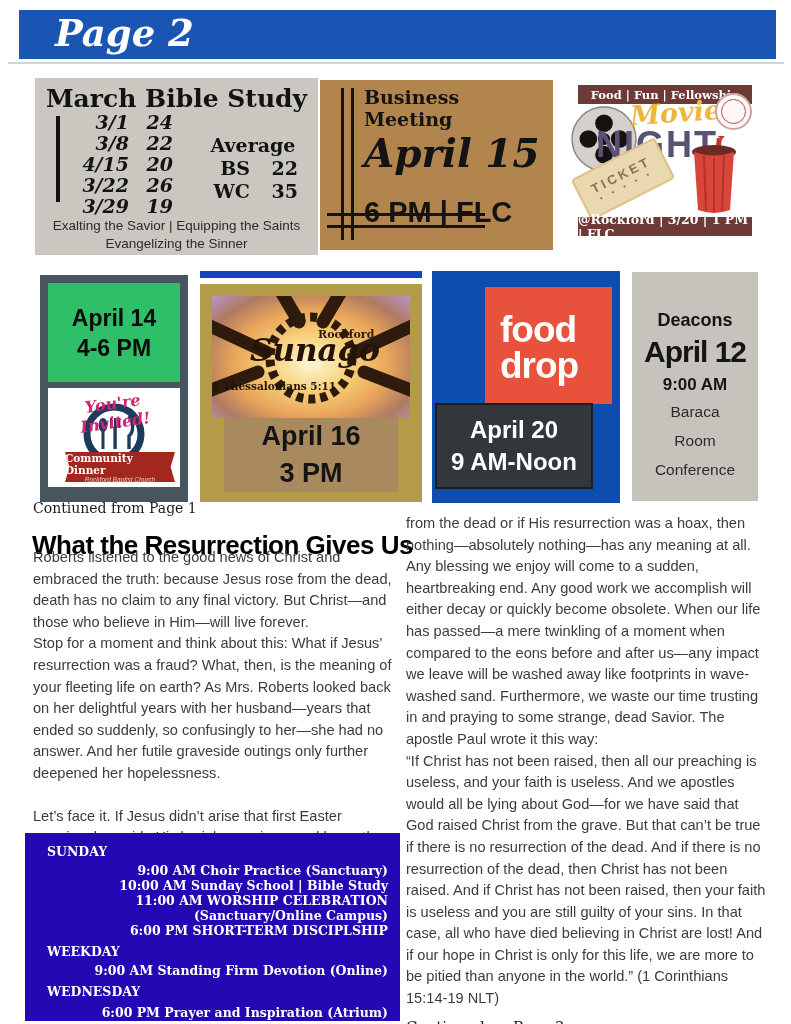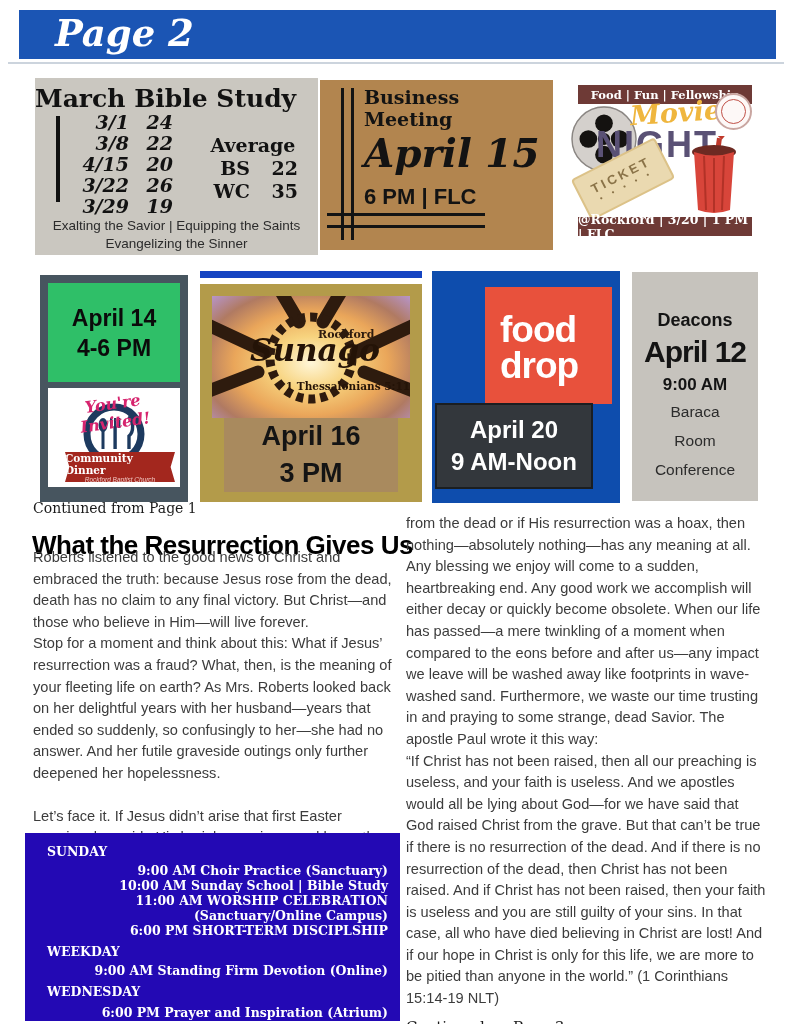--- a/index.html
+++ b/index.html
@@ -9,21 +9,21 @@
   
   .banner{position:absolute;left:19px;top:10px;width:757px;height:49px;background:#1b55b4;text-align:center;}
   .banner-title{position:absolute;left:36px;top:1px;color:#ffffff;
     font-family:"DejaVu Serif",serif;font-style:italic;font-weight:bold;font-size:37px;}
   .top-rule{position:absolute;left:8px;top:62px;width:776px;height:2px;background:#ccd4dd;}
 
   
   .card{position:absolute;box-sizing:border-box;}
 
   .bible{left:35px;top:78px;width:283px;height:177px;background:#cac7c0;color:#121212;}
-  .bible-title{margin:6px 0 20px 0;font-family:"DejaVu Serif",serif;
+  .bible-title{margin:6px 0 20px 0;text-align:center;font-family:"DejaVu Serif",serif;
     font-weight:bold;font-size:25px;}
   .bible-bar{position:absolute;left:21px;top:38px;width:4px;height:86px;background:#111;}
   .bible-sessions{position:absolute;left:36px;top:34px;width:120px;
     font-family:"DejaVu Serif",serif;font-weight:bold;font-size:19px;line-height:21px;font-style:italic;}
   .bible-row{display:flex;}
   .bible-row .d{width:58px;text-align:right;}
   .bible-row .v{width:44px;text-align:right;}
   .bible-avg{position:absolute;left:158px;top:56px;width:120px;text-align:center;
     font-family:"DejaVu Serif",serif;font-weight:bold;font-size:19px;line-height:23px;}
   .avg-row{display:flex;justify-content:center;}
@@ -34,21 +34,21 @@
 
   .business{left:320px;top:80px;width:233px;height:170px;background:#b2854f;color:#131313;}
   .bm-line{position:absolute;background:#141414;}
   .bm-v1{left:21px;top:8px;width:3px;height:152px;}
   .bm-v2{left:31px;top:8px;width:3px;height:152px;}
   .bm-h1{left:7px;top:133px;width:158px;height:3px;}
   .bm-h2{left:7px;top:145px;width:158px;height:3px;}
   .bm-text{position:absolute;left:44px;top:6px;}
   .bm-title{font-family:"DejaVu Serif",serif;font-weight:bold;font-size:19px;}
   .bm-date{font-family:"DejaVu Serif",serif;font-style:italic;font-weight:bold;font-size:39px;line-height:46px;}
-  .bm-time{font-family:"Liberation Sans",sans-serif;font-weight:bold;font-size:22px;margin-top:8px;}
+  .bm-time{font-family:"Liberation Sans",sans-serif;font-weight:bold;font-size:29px;margin-top:20px;}
 
   .movie{left:570px;top:78px;width:190px;height:175px;background:#ffffff;}
   .movie-bar{position:absolute;left:8px;width:174px;height:19px;background:#6e3a36;color:#fff;
     display:flex;align-items:center;justify-content:center;
     font-family:"DejaVu Serif",serif;font-weight:bold;font-size:11.5px;}
   .movie-bar.top{top:7px;}
   .movie-bar.bottom{top:139px;font-size:12.5px;}
   .reel{position:absolute;left:0px;top:27px;width:68px;height:68px;}
   .movie-word{position:absolute;left:60px;top:19px;color:#efb63e;transform:rotate(-4deg);
     font-family:"DejaVu Serif",serif;font-style:italic;font-weight:bold;font-size:27px;}
@@ -82,21 +82,21 @@
   .plate{position:absolute;left:0px;top:12px;width:132px;height:64px;z-index:1;}
 
   .sunago-strip{position:absolute;left:200px;top:271px;width:222px;height:7px;background:#1544c2;}
   .sunago{left:200px;top:284px;width:222px;height:218px;background:#b39b4a;}
   .sunago-img{position:absolute;left:12px;top:12px;width:198px;height:122px;overflow:hidden;
     background:radial-gradient(ellipse at 50% 55%, #fff6d8 0%, #f7d37e 28%, #eaa65a 55%, #b07a62 78%, #b795c9 100%);}
   .sunago-brand{position:absolute;left:106px;top:32px;color:#2e1b0e;z-index:2;
     font-family:"DejaVu Serif",serif;font-weight:bold;font-size:11px;}
   .sunago-name{position:absolute;left:38px;top:36px;color:#241307;z-index:2;
     font-family:"DejaVu Serif",serif;font-style:italic;font-weight:bold;font-size:31px;}
-  .sunago-verse{position:absolute;left:0;right:0;top:84px;text-align:right;color:#241307;z-index:2;
+  .sunago-verse{position:absolute;left:0;right:0;top:84px;text-align:left;color:#241307;z-index:2;
     font-family:"DejaVu Serif",serif;font-weight:bold;font-size:10.5px;}
   .sunago-datebox{position:absolute;left:24px;right:24px;top:134px;bottom:10px;background:#a98a5e;
     display:flex;flex-direction:column;align-items:center;justify-content:center;
     font-weight:bold;font-size:27px;line-height:37px;color:#141414;}
 
   .food{left:432px;top:271px;width:188px;height:232px;background:#0e4dad;}
   .food-red{position:absolute;left:53px;top:16px;width:127px;height:117px;background:#e8513c;}
   .food-word{position:absolute;left:15px;top:25px;color:#ffffff;font-weight:bold;
     font-size:37px;line-height:36px;letter-spacing:-1px;}
   .food-dark{position:absolute;left:3px;top:132px;width:154px;height:82px;background:#33373c;

